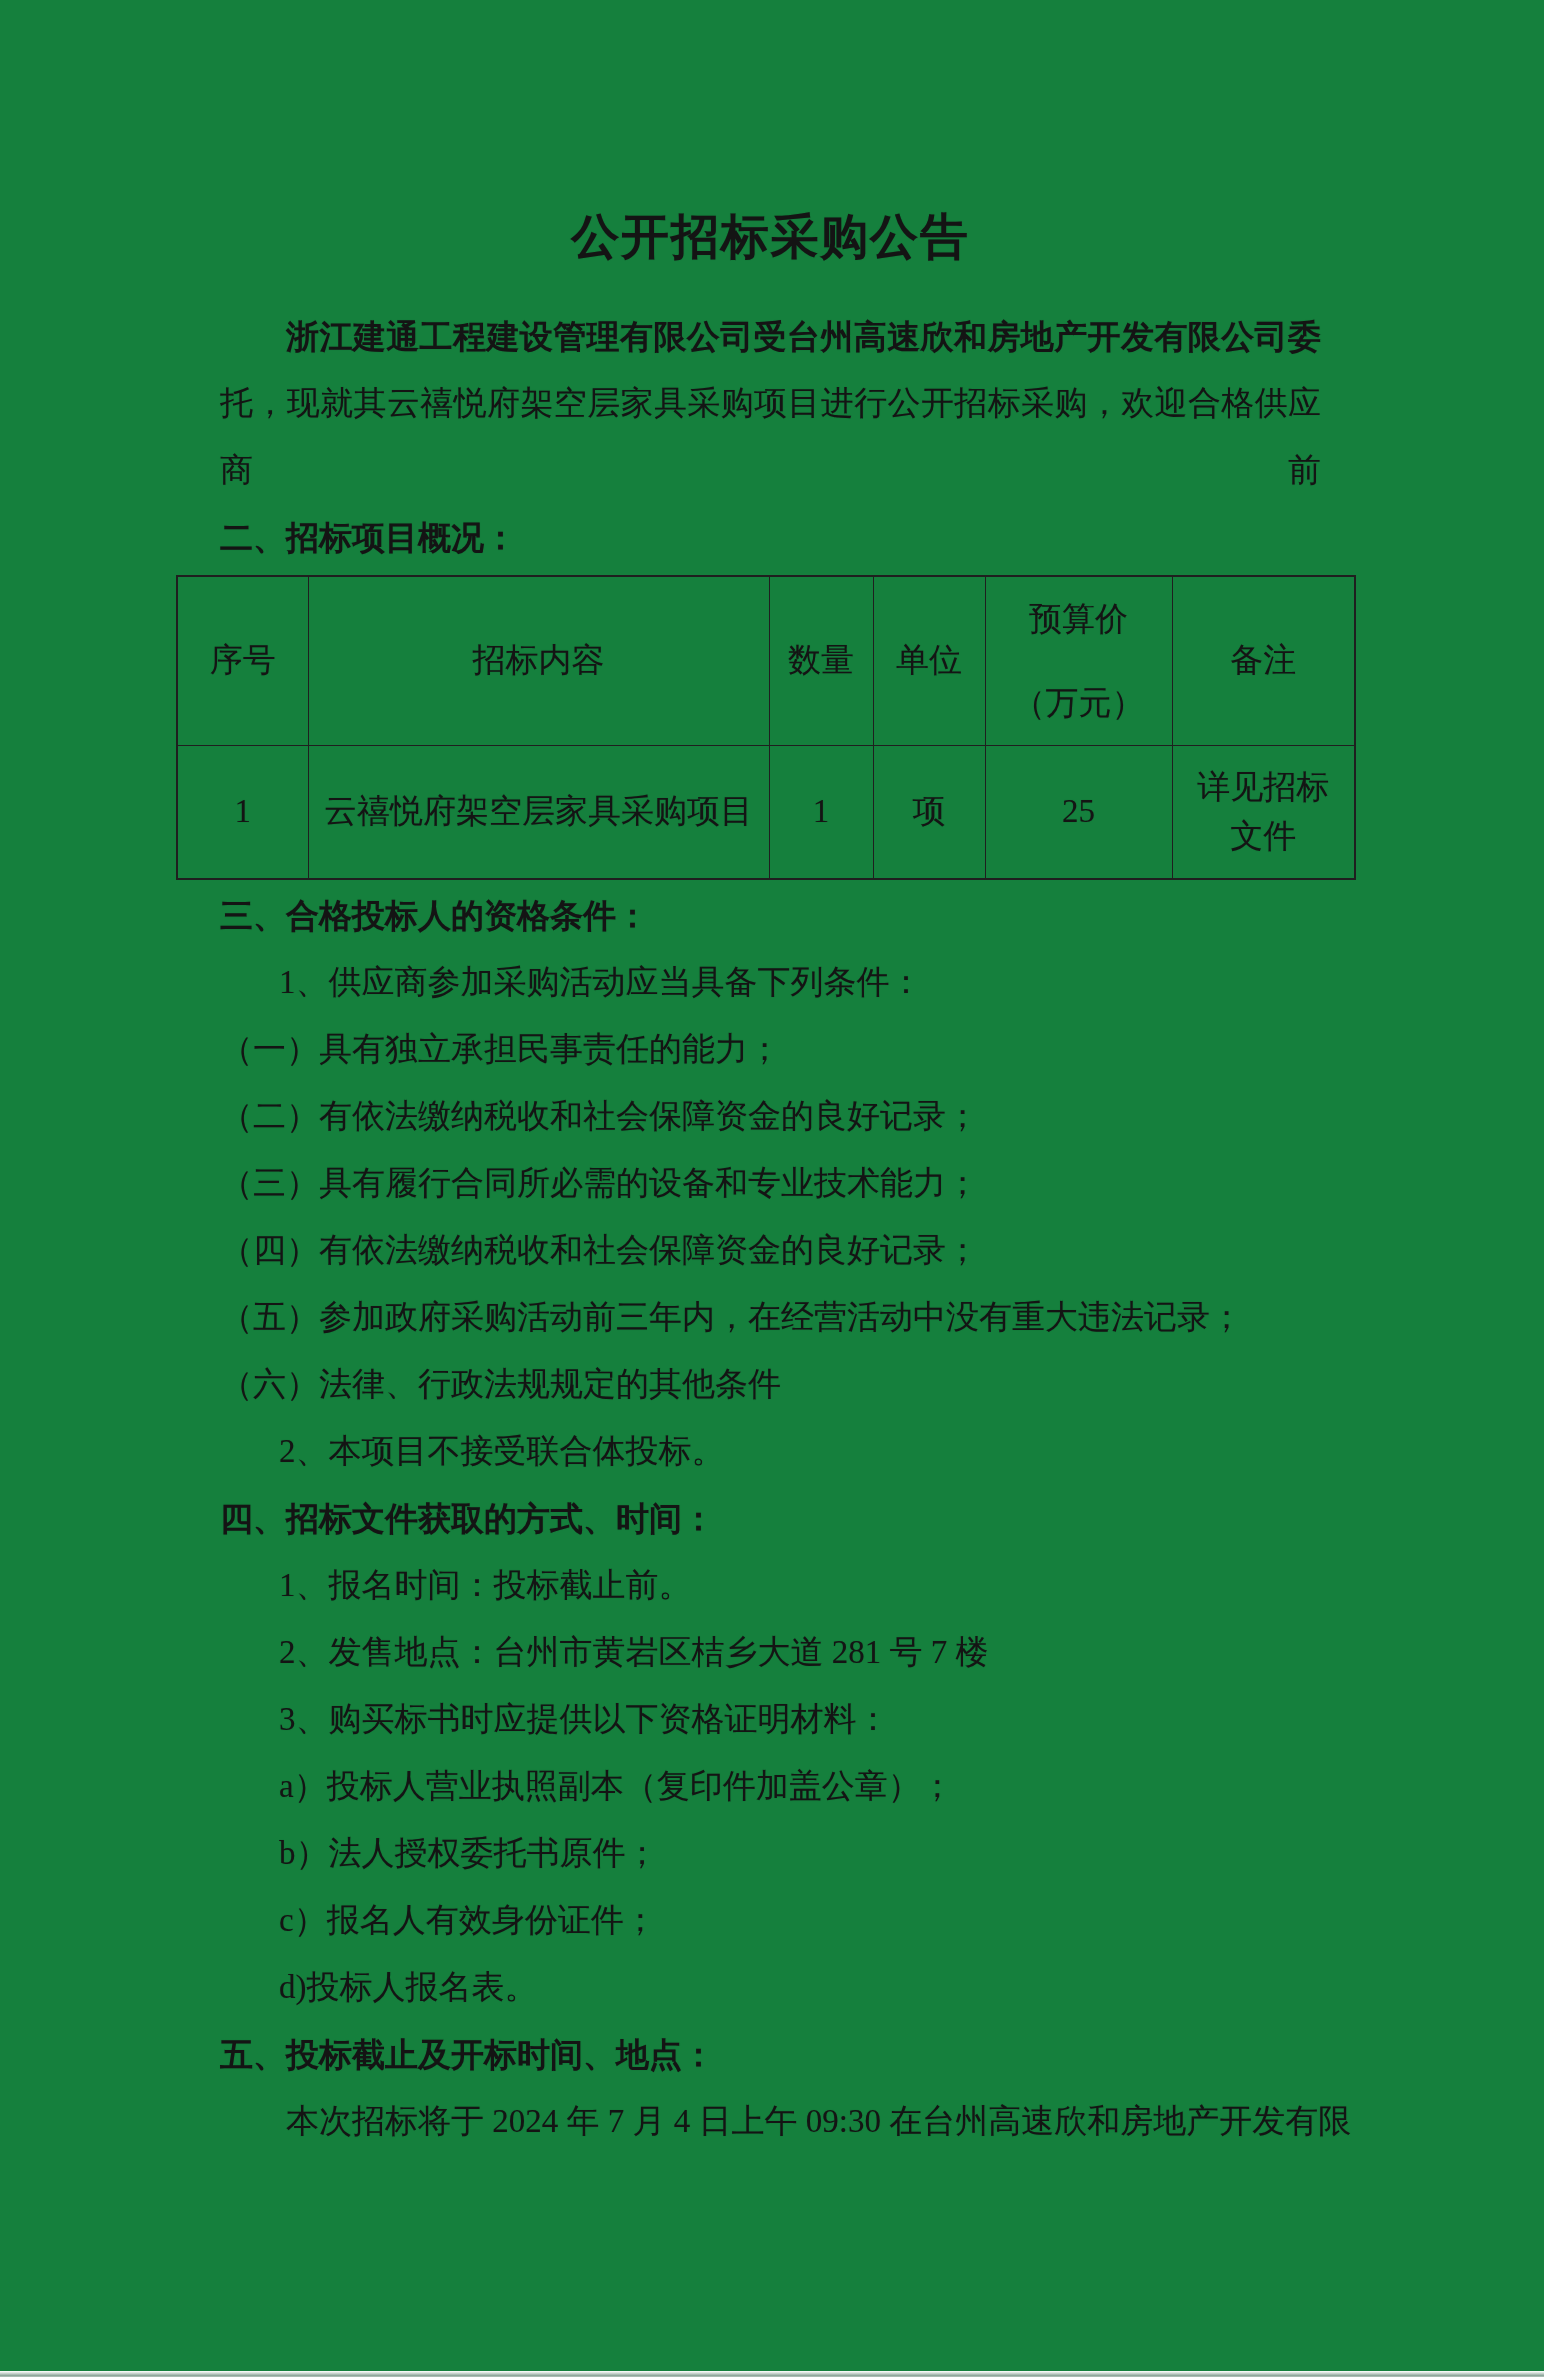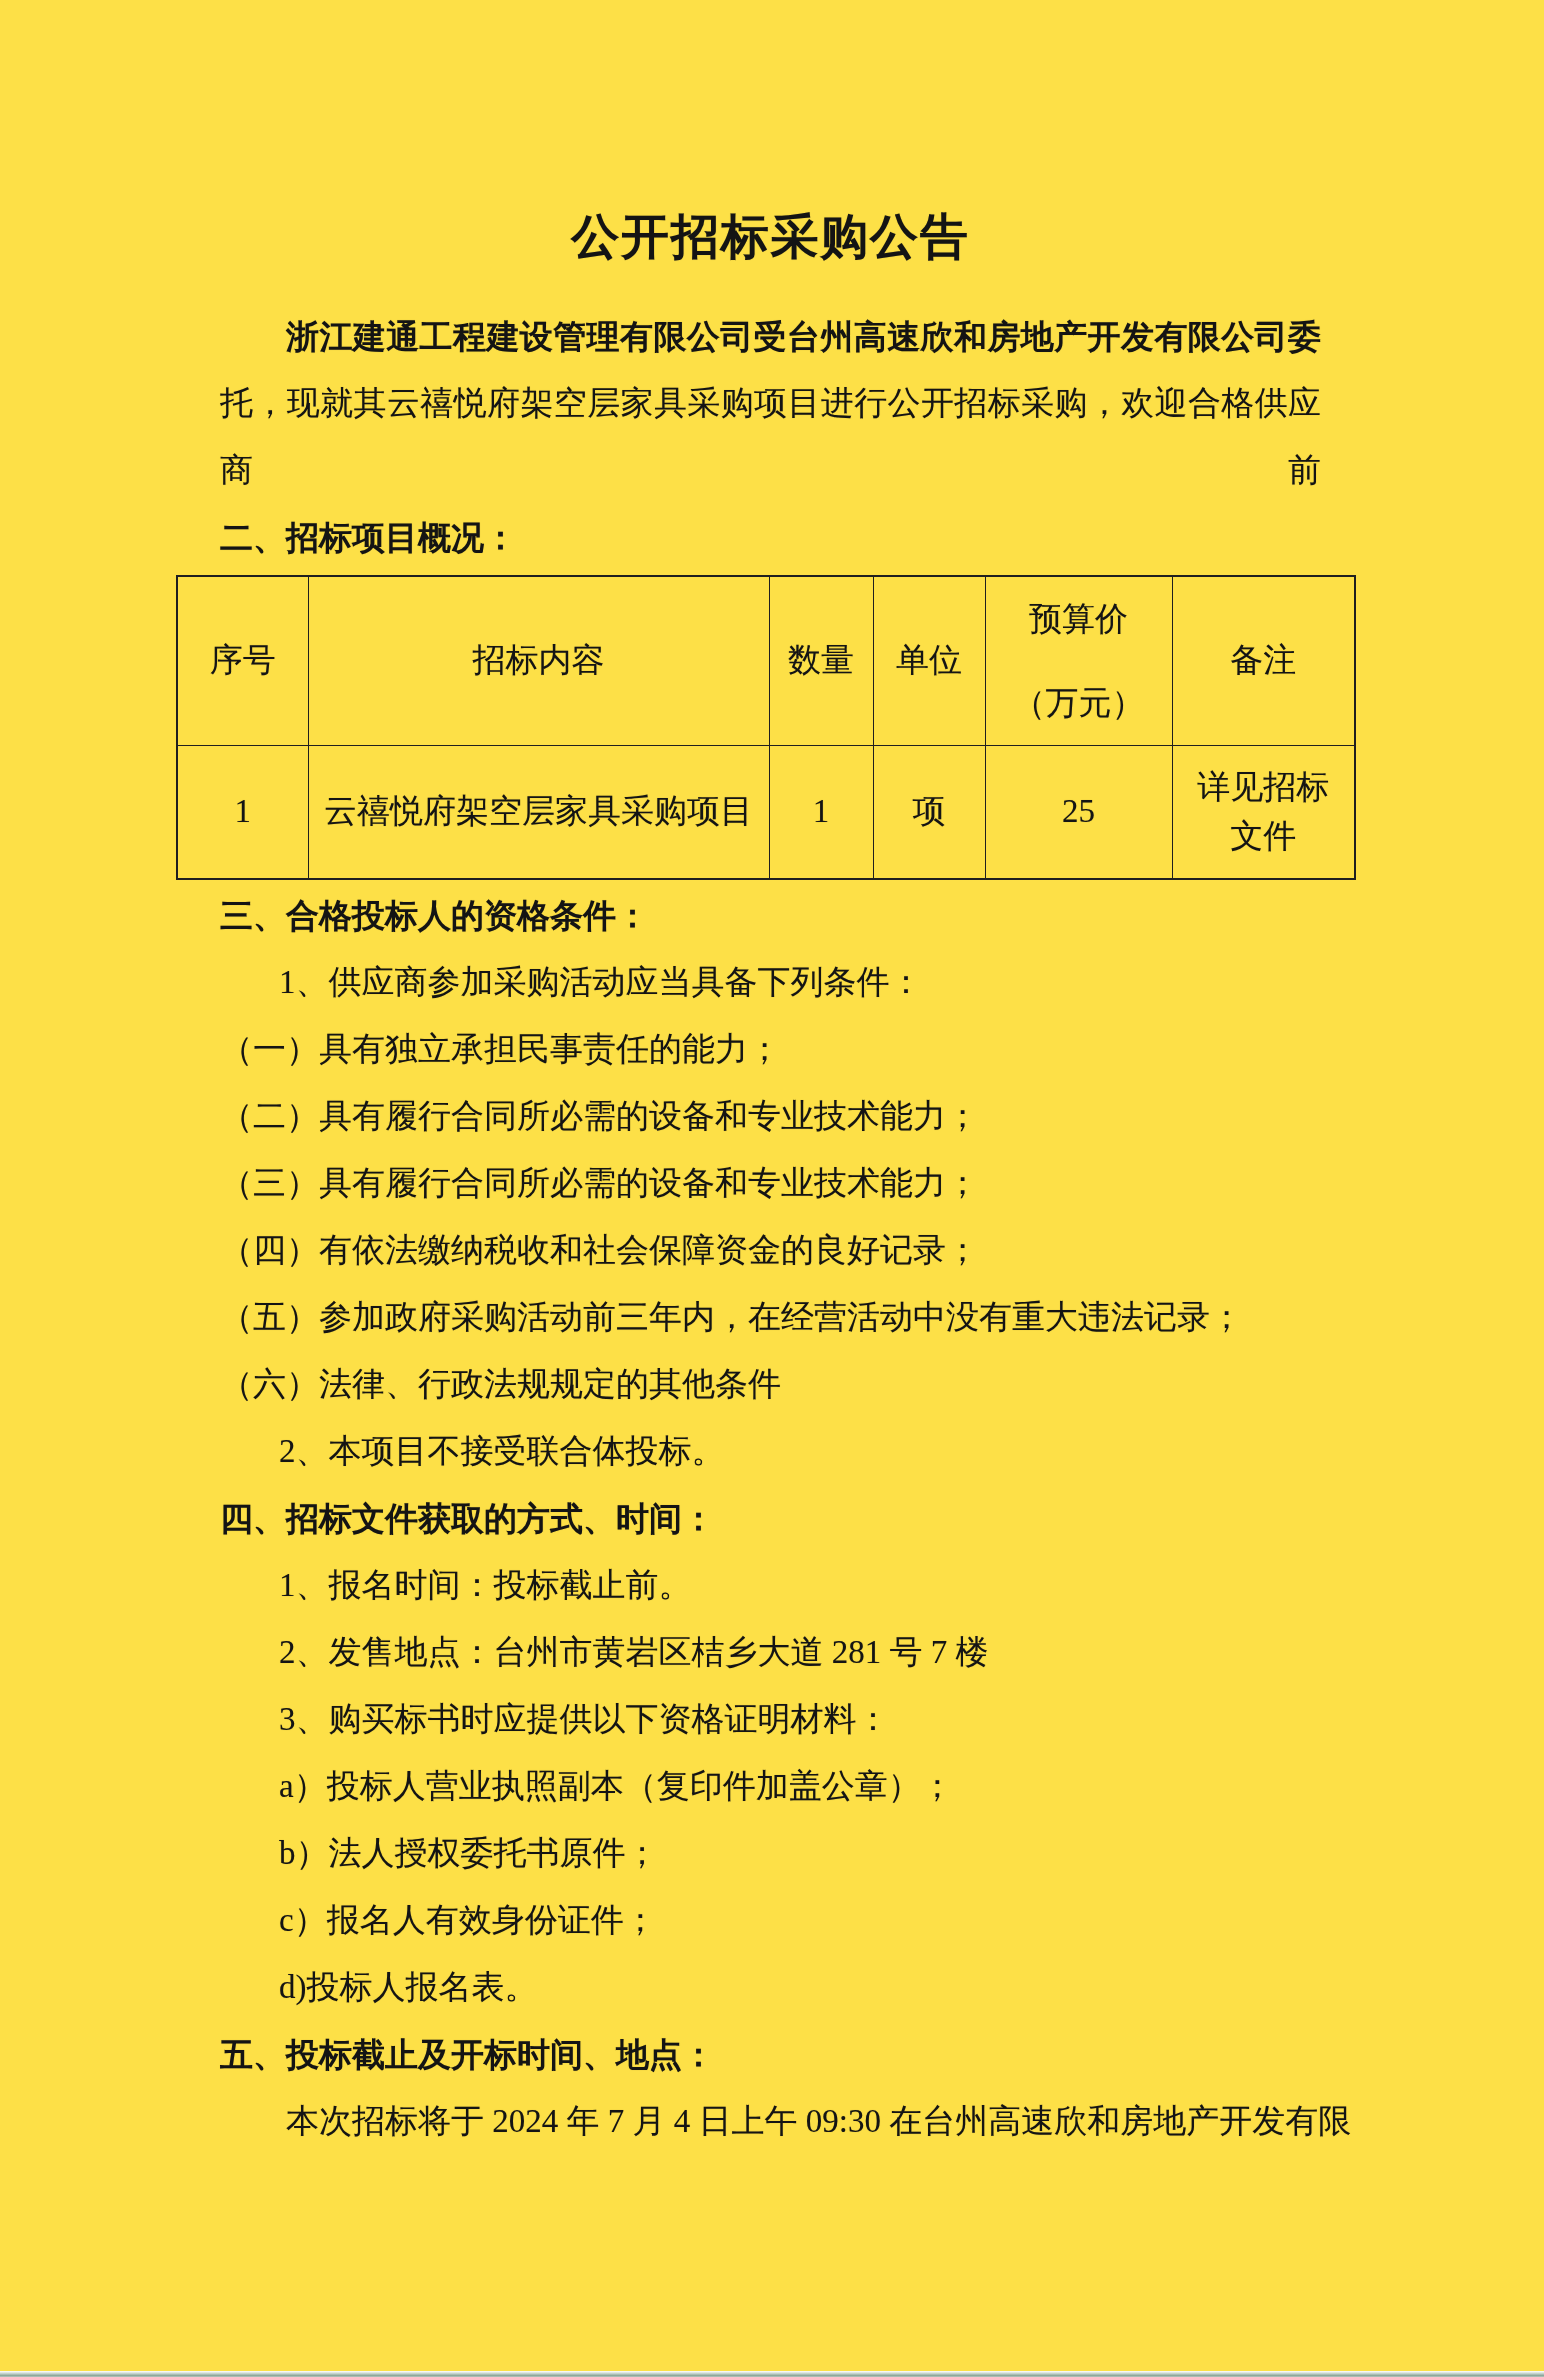--- a/index.html
+++ b/index.html
@@ -1,20 +1,20 @@
 <!DOCTYPE html>
 <html style="font-size:14.7px"><head>
 <meta charset="utf-8">
 <style>
   html,body { margin:0; padding:0; background:#e8e8e8; }
   .page {
     position:relative;
     width:1545px; height:2377px;
     margin:0 auto;
-    background:#fde047;
+    background:#15803d;
     overflow:hidden;
     font-family:"Liberation Serif","DejaVu Serif",serif;
     color:#141414;
     text-shadow:0 0 0.9px rgba(20,20,20,0.28);
   }
   .doc { padding:0 224px 0 220px; }
 
   .title {
     padding-top:206px;
     margin:0;
@@ -116,21 +116,21 @@
           <td>项</td>
           <td>25</td>
           <td>详见招标文件</td>
         </tr>
       </tbody>
     </table>
 
     <div class="line heading mt2">三、合格投标人的资格条件：</div>
     <div class="line sub1">1、供应商参加采购活动应当具备下列条件：</div>
     <div class="line sub2">（一）具有独立承担民事责任的能力；</div>
-    <div class="line sub2">（二）具有履行合同所必需的设备和专业技术能力；</div>
+    <div class="line sub2">（二）有依法缴纳税收和社会保障资金的良好记录；</div>
     <div class="line sub2">（三）具有履行合同所必需的设备和专业技术能力；</div>
     <div class="line sub2">（四）有依法缴纳税收和社会保障资金的良好记录；</div>
     <div class="line sub2">（五）参加政府采购活动前三年内，在经营活动中没有重大违法记录；</div>
     <div class="line sub2">（六）法律、行政法规规定的其他条件</div>
     <div class="line sub1">2、本项目不接受联合体投标。</div>
 
     <div class="line heading">四、招标文件获取的方式、时间：</div>
     <div class="line sub1">1、报名时间：投标截止前。</div>
     <div class="line sub1">2、发售地点：台州市黄岩区桔乡大道 281 号 7 楼</div>
     <div class="line sub1">3、购买标书时应提供以下资格证明材料：</div>

